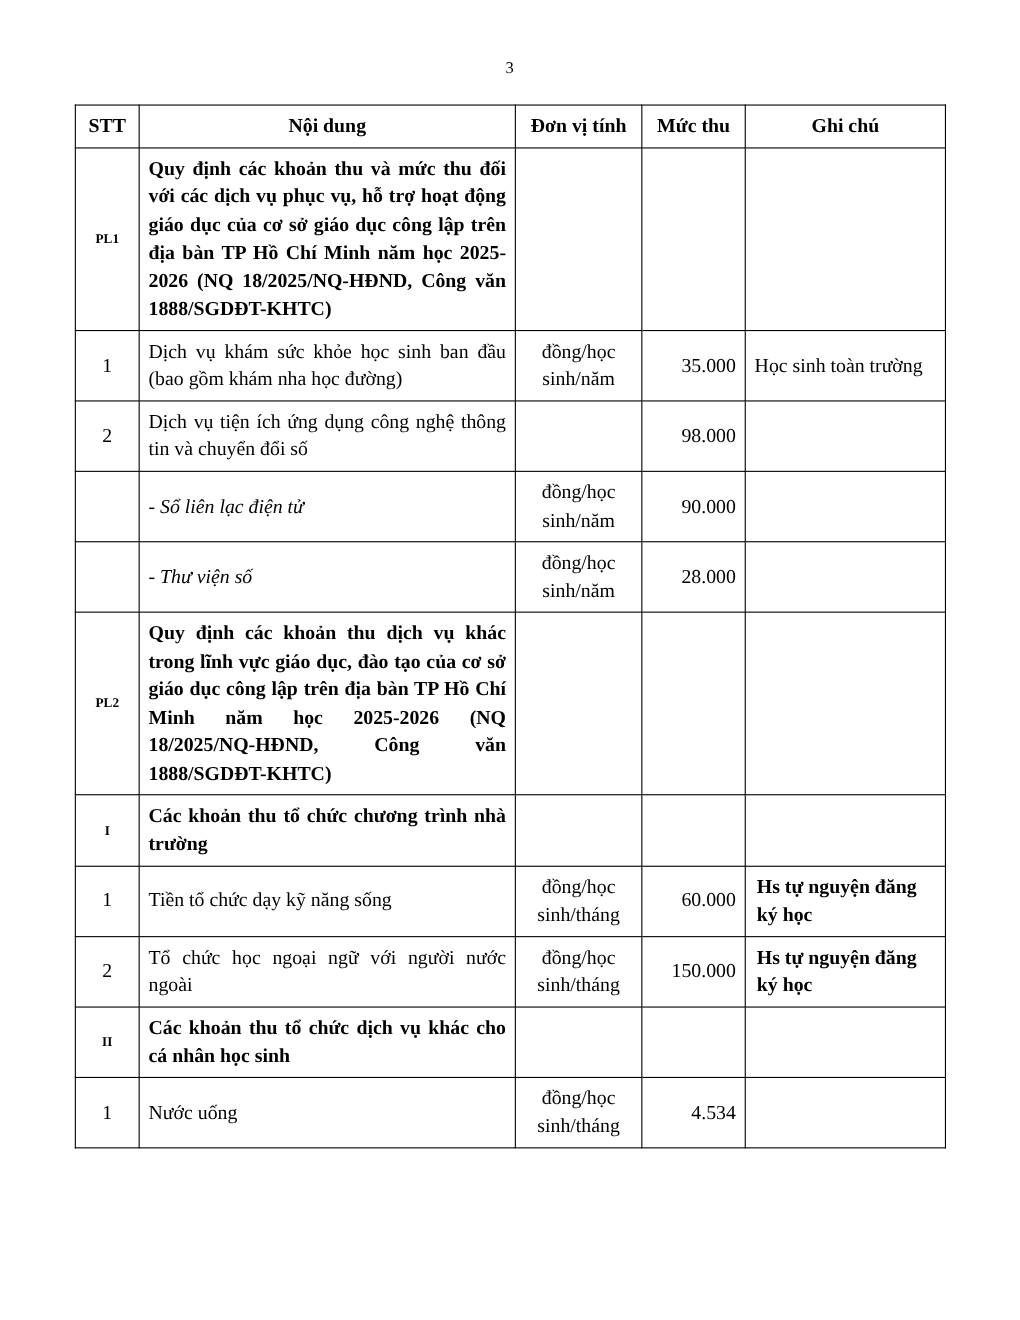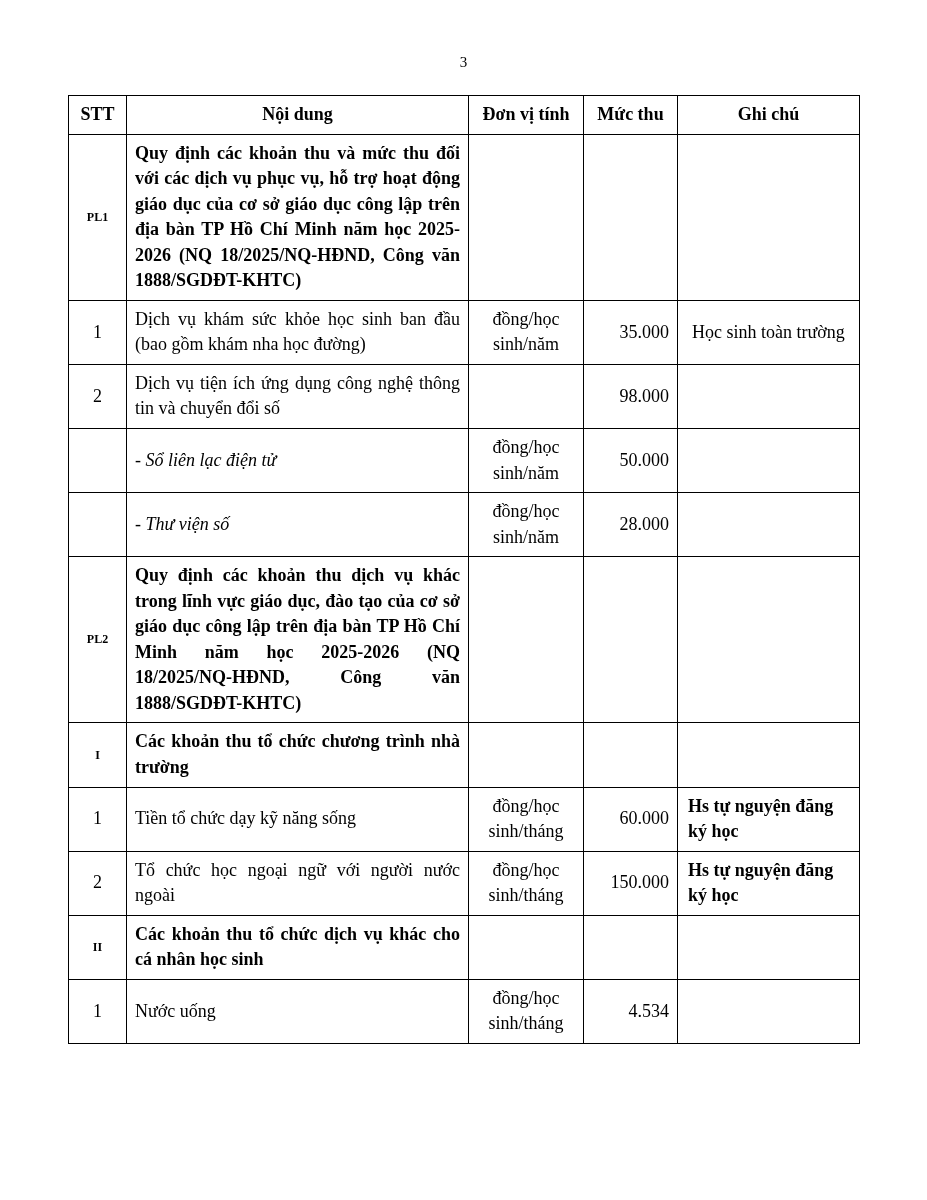--- a/index.html
+++ b/index.html
@@ -80,21 +80,20 @@
     text-align: center;
     font-size: 15.5px;
     line-height: 1.35;
   }
   td.muc {
     text-align: right;
     padding-right: 10px;
     font-size: 15.5px;
   }
   td.ghi {
-    text-align: center;
     font-size: 15.5px;
     line-height: 1.4;
   }
   td.ghi.left {
     text-align: left;
     padding-left: 10px;
     font-weight: bold;
   }
 </style>
 </head>
@@ -145,21 +144,21 @@
           <td class="content">Dịch vụ tiện ích ứng dụng công nghệ thông tin và chuyển đổi số</td>
           <td class="dvt"></td>
           <td class="muc">98.000</td>
           <td class="ghi"></td>
         </tr>
 
         <tr>
           <td class="stt"></td>
           <td class="content italic">- Sổ liên lạc điện tử</td>
           <td class="dvt">đồng/học sinh/năm</td>
-          <td class="muc">50.000</td>
+          <td class="muc">90.000</td>
           <td class="ghi"></td>
         </tr>
 
         <tr>
           <td class="stt"></td>
           <td class="content italic">- Thư viện số</td>
           <td class="dvt">đồng/học sinh/năm</td>
           <td class="muc">28.000</td>
           <td class="ghi"></td>
         </tr>

